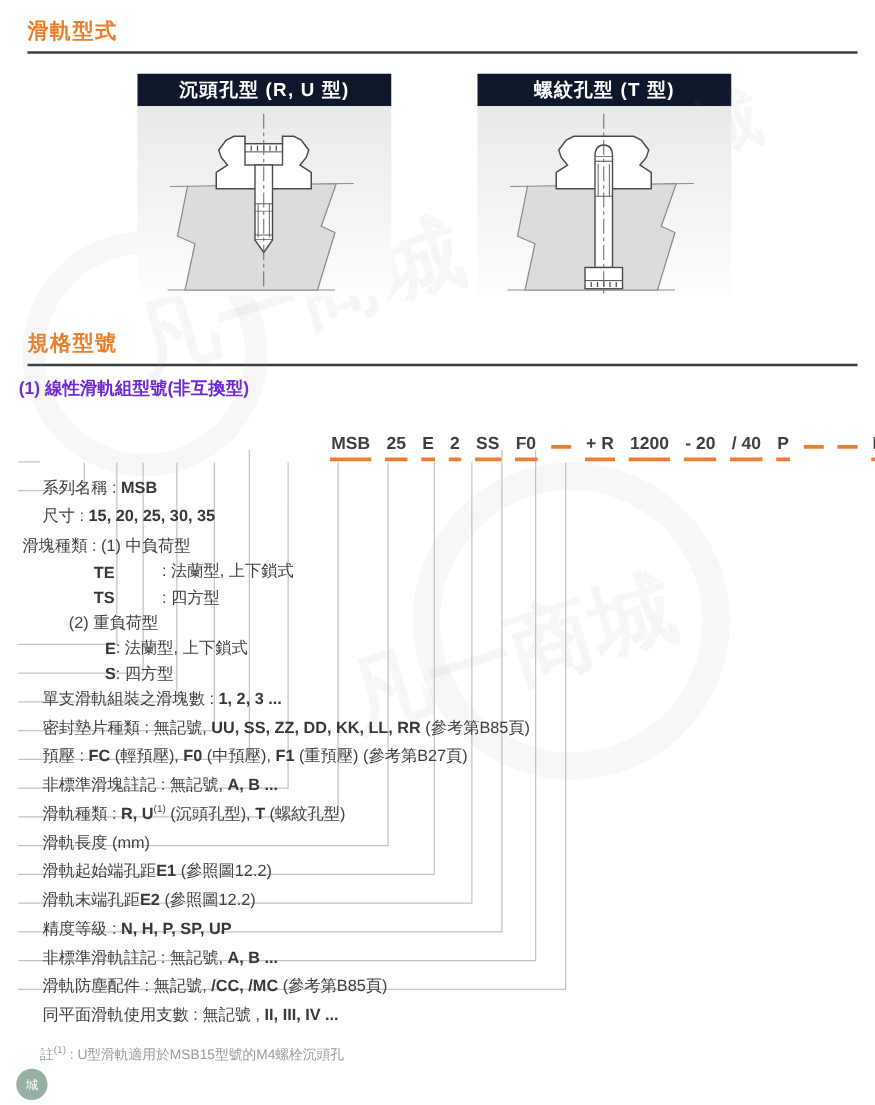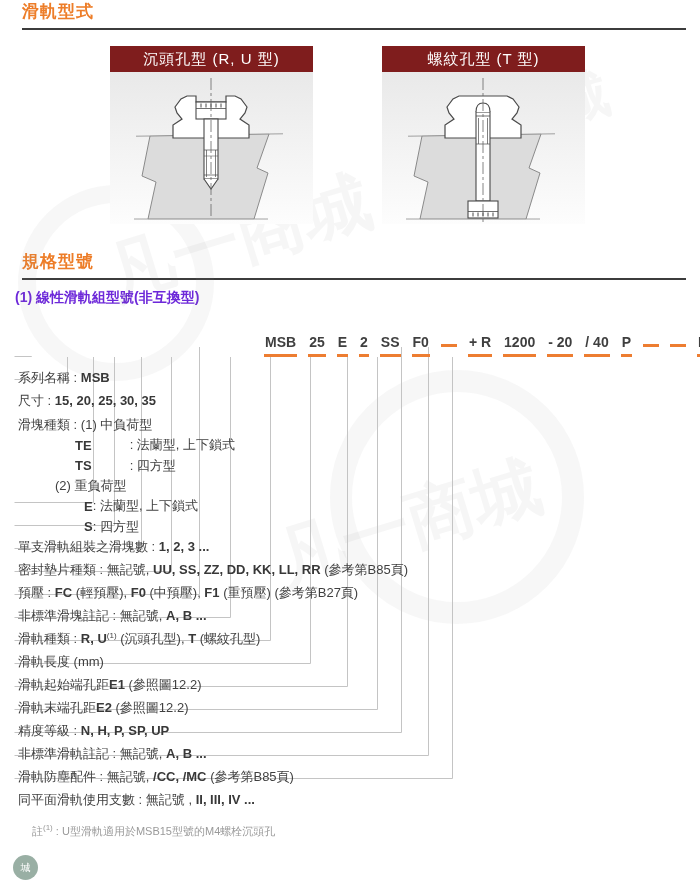--- a/index.html
+++ b/index.html
@@ -1,41 +1,41 @@
 <!DOCTYPE html>
 <html><head>
 <meta charset="utf-8">
 <style>
   html,body{margin:0;padding:0;background:#fff;}
   body{width:700px;height:884px;overflow:hidden;position:relative;
        font-family:"Liberation Sans","DejaVu Sans",sans-serif;color:#3f3f3f;}
   .page{position:relative;width:700px;height:884px;}
   .section{padding:0 14px;}
   .sec-title{margin:0 0 0 8px;font-size:17px;font-weight:bold;color:#ED7D28;letter-spacing:1px;}
-  .sec-title.first{}
+  .sec-title.first{padding-top:13px;}
   .rule{height:2px;background:#3c3c3c;margin:5px 0 0 8px;}
   
   .panels{display:flex;gap:69px;margin:16px 0 0 96px;}
   .panel{width:203px;}
-  .panel-header{height:26px;background:#7f1d1d;color:#fff;font-weight:normal;font-size:15px;
+  .panel-header{height:26px;background:#0f172a;color:#fff;font-weight:bold;font-size:15px;
       display:flex;align-items:center;justify-content:center;letter-spacing:1px;}
   .panel-body{height:152px;background:linear-gradient(180deg,#e9e9e9 0%,#f4f4f4 55%,#fdfdfd 100%);position:relative;}
   .panel-body svg{position:absolute;left:0;top:0;}
   
   .sec-title.spec{margin-top:26px;}
   .subtitle{margin:9px 0 0 1px;font-size:14px;color:#6d28d9;font-weight:bold;}
   .model-area{position:relative;margin-top:26px;}
   #connectors{position:absolute;left:0;top:0;pointer-events:none;}
   .code-row{margin-left:250px;position:relative;z-index:2;white-space:nowrap;}
   .code-seg{display:inline-block;font-size:14px;font-weight:bold;color:#3f3f3f;
       border-bottom:3px solid #ED7D31;padding:0 1px 4px 1px;margin-right:11px;text-align:center;}
   .code-seg.blank{width:14px;}
   .rows{margin-top:10px;position:relative;z-index:2;}
   .spec-row{height:23px;position:relative;font-size:13px;}
-  .spec-row .content{position:absolute;bottom:3px;left:4px;white-space:nowrap;}
+  .spec-row .content{position:absolute;bottom:3px;left:20px;white-space:nowrap;}
   .spec-row.multi{height:123px;}
   .spec-row.multi .line{height:20.3px;display:flex;align-items:center;padding-left:4px;white-space:nowrap;}
   .spec-row.multi .line:first-child{padding-top:2px;}
   .ind-a{padding-left:41px !important;}
   .ind-b{padding-left:61px !important;gap:38px;}
   .ind-c{padding-left:70px !important;}
   b{color:#383838;}
   sup{font-size:8px;vertical-align:super;line-height:0;}
   .footnote{margin:12px 0 0 18px;font-size:11px;color:#9a9a9a;position:relative;z-index:2;}
   

